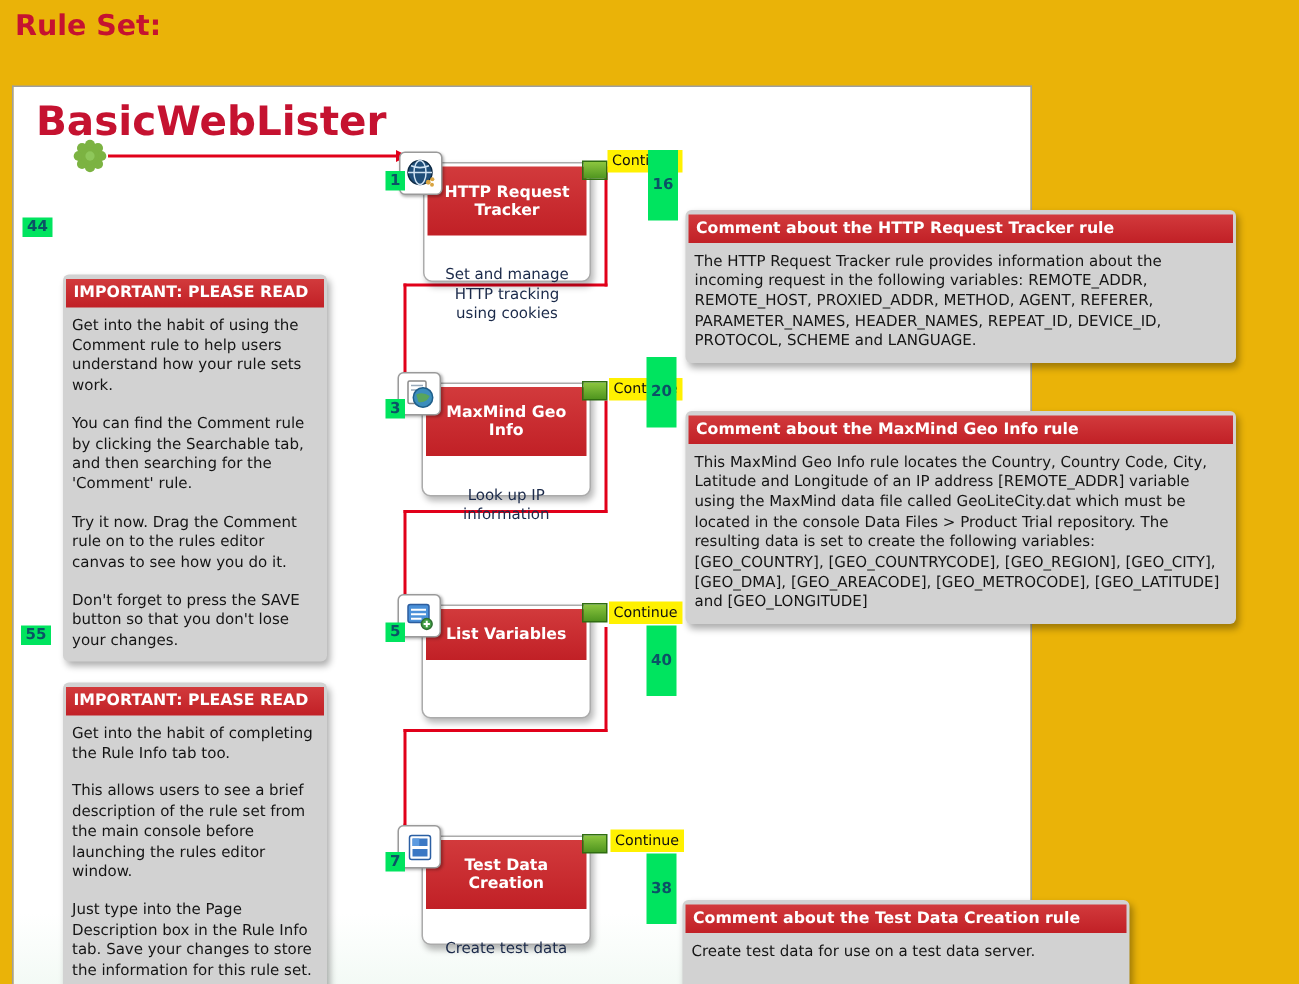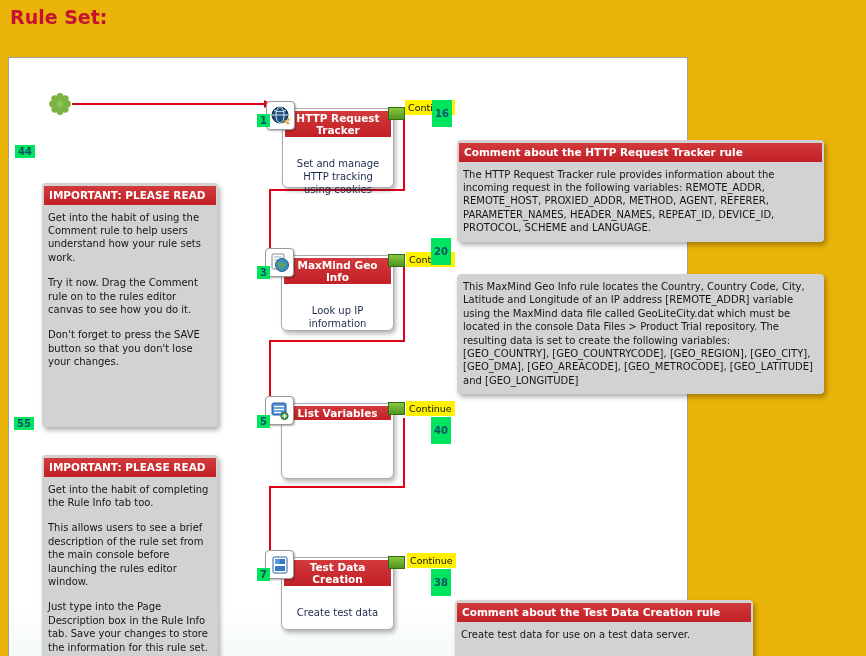--- a/index.html
+++ b/index.html
@@ -14,52 +14,53 @@
   
   .rl{position:absolute;background:#e1001a;z-index:1;}
   .rl.h{height:2px;} .rl.v{width:2px;}
   .arrow-r{position:absolute;width:0;height:0;border-top:4px solid transparent;
            border-bottom:4px solid transparent;border-left:8px solid #e1001a;z-index:1;}
 
   
   .node{position:absolute;background:#fff;border:1px solid #ababab;border-radius:6px;
         box-shadow:2px 3px 4px rgba(0,0,0,.28);z-index:2;}
   .node-head{margin:2px;background:linear-gradient(#d23a3c,#c12026);color:#fff;font-weight:bold;
-             font-size:10.5px;text-align:center;padding:1px 2px;border-radius:3px 3px 0 0;line-height:1.15;}
+             font-size:10.5px;text-align:center;padding:11px 2px;border-radius:3px 3px 0 0;line-height:1.15;}
   .node-desc{color:#1b2a4a;font-size:10px;text-align:center;padding:4px 4px;line-height:1.3;margin:16px auto;}
   .node-icon{position:absolute;left:-17px;top:-8px;width:27px;height:27px;background:#fff;
              border:1px solid #9a9a9a;border-radius:4px;box-shadow:1px 1px 2px rgba(0,0,0,.3);
              display:flex;align-items:center;justify-content:center;z-index:3;}
   .port{position:absolute;right:-12px;top:-2px;width:15px;height:11px;
         background:linear-gradient(#8cc63f,#4f951f);border:1px solid #2f6d10;z-index:3;}
 
   .badge{position:absolute;background:#00e45f;color:#0b5266;font-size:10px;font-weight:bold;
          padding:1px 3px;z-index:4;line-height:1.1;}
   .tag{position:absolute;background:#fff100;color:#101010;font-size:9.5px;padding:2px 3px;
        z-index:4;white-space:nowrap;overflow:hidden;line-height:1.2;}
   .tagnum{position:absolute;background:#00e45f;color:#0b5266;font-size:10px;font-weight:bold;
-          padding:8px 3px;z-index:5;line-height:1.1;}
+          padding:18px 3px;z-index:5;line-height:1.1;}
 
   
   .gbox{position:absolute;background:#d2d2d2;border-radius:4px;box-shadow:2px 3px 5px rgba(0,0,0,.32);z-index:2;margin-top:43px;}
   .gbox-head{margin:3px 2px 0 2px;background:linear-gradient(#d23a3c,#c12026);color:#fff;
              font-weight:bold;font-size:10.5px;padding:3px 5px;line-height:1.2;}
   .gbox-body{color:#151515;font-size:10px;line-height:1.34;padding:6px 6px 7px 6px;}
   .gbox-body p{margin:0 0 12px 0;}
   .gbox-body p:last-child{margin-bottom:0;}
   .start-icon{position:absolute;left:48px;top:92px;width:24px;height:24px;z-index:2;}
 </style>
 </head>
 <body>
 
 <div class="stage">
 
   <div class="page-title">Rule Set:</div>
 
   <div class="canvas"></div>
+  <div class="canvas-title">BasicWebLister</div>
 
   <svg class="start-icon" viewBox="0 0 24 24">
     <g fill="#7cb342">
       <circle cx="12" cy="4.5" r="3.4"></circle>
         <circle cx="17.3" cy="6.7" r="3.4"></circle>
       <circle cx="19.5" cy="12" r="3.4"></circle>
         <circle cx="17.3" cy="17.3" r="3.4"></circle>
       <circle cx="12" cy="19.5" r="3.4"></circle>
         <circle cx="6.7" cy="17.3" r="3.4"></circle>
       <circle cx="4.5" cy="12" r="3.4"></circle>
@@ -159,20 +160,21 @@
     <div class="node-desc" style="max-width:86px;">Create test data</div>
   </div>
   <div class="tag" style="left:407px;top:553px;">Continue</div>
   <div class="tagnum" style="left:431px;top:569px;">38</div>
 
   <div class="badge" style="left:15px;top:145px;">44</div>
   <div class="gbox" style="left:42px;top:140px;width:176px;min-height:244px;">
     <div class="gbox-head">IMPORTANT: PLEASE READ</div>
     <div class="gbox-body">
       <p>Get into the habit of using the Comment rule to help users understand how your rule sets work.</p>
+      <p>You can find the Comment rule by clicking the Searchable tab, and then searching for the 'Comment' rule.</p>
       <p>Try it now. Drag the Comment rule on to the rules editor canvas to see how you do it.</p>
       <p>Don't forget to press the SAVE button so that you don't lose your changes.</p>
     </div>
   </div>
 
   <div class="badge" style="left:14px;top:417px;">55</div>
   <div class="gbox" style="left:42px;top:412px;width:176px;min-height:232px;">
     <div class="gbox-head">IMPORTANT: PLEASE READ</div>
     <div class="gbox-body">
       <p>Get into the habit of completing the Rule Info tab too.</p>
@@ -180,20 +182,21 @@
       <p>Just type into the Page Description box in the Rule Info tab. Save your changes to store the information for this rule set.</p>
     </div>
   </div>
 
   <div class="gbox" style="left:457px;top:97px;width:367px;min-height:95px;">
     <div class="gbox-head">Comment about the HTTP Request Tracker rule</div>
     <div class="gbox-body">The HTTP Request Tracker rule provides information about the incoming request in the following variables: REMOTE_ADDR, REMOTE_HOST, PROXIED_ADDR, METHOD, AGENT, REFERER, PARAMETER_NAMES, HEADER_NAMES, REPEAT_ID, DEVICE_ID, PROTOCOL, SCHEME and LANGUAGE.</div>
   </div>
 
   <div class="gbox" style="left:457px;top:231px;width:367px;min-height:120px;">
+    <div class="gbox-head">Comment about the MaxMind Geo Info rule</div>
     <div class="gbox-body">This MaxMind Geo Info rule locates the Country, Country Code, City, Latitude and Longitude of an IP address [REMOTE_ADDR] variable using the MaxMind data file called GeoLiteCity.dat which must be located in the console Data Files &gt; Product Trial repository. The resulting data is set to create the following variables: [GEO_COUNTRY], [GEO_COUNTRYCODE], [GEO_REGION], [GEO_CITY], [GEO_DMA], [GEO_AREACODE], [GEO_METROCODE], [GEO_LATITUDE] and [GEO_LONGITUDE]</div>
   </div>
 
 
   <div class="gbox" style="left:455px;top:557px;width:298px;min-height:60px;">
     <div class="gbox-head">Comment about the Test Data Creation rule</div>
     <div class="gbox-body">Create test data for use on a test data server.</div>
   </div>
 
 </div>

